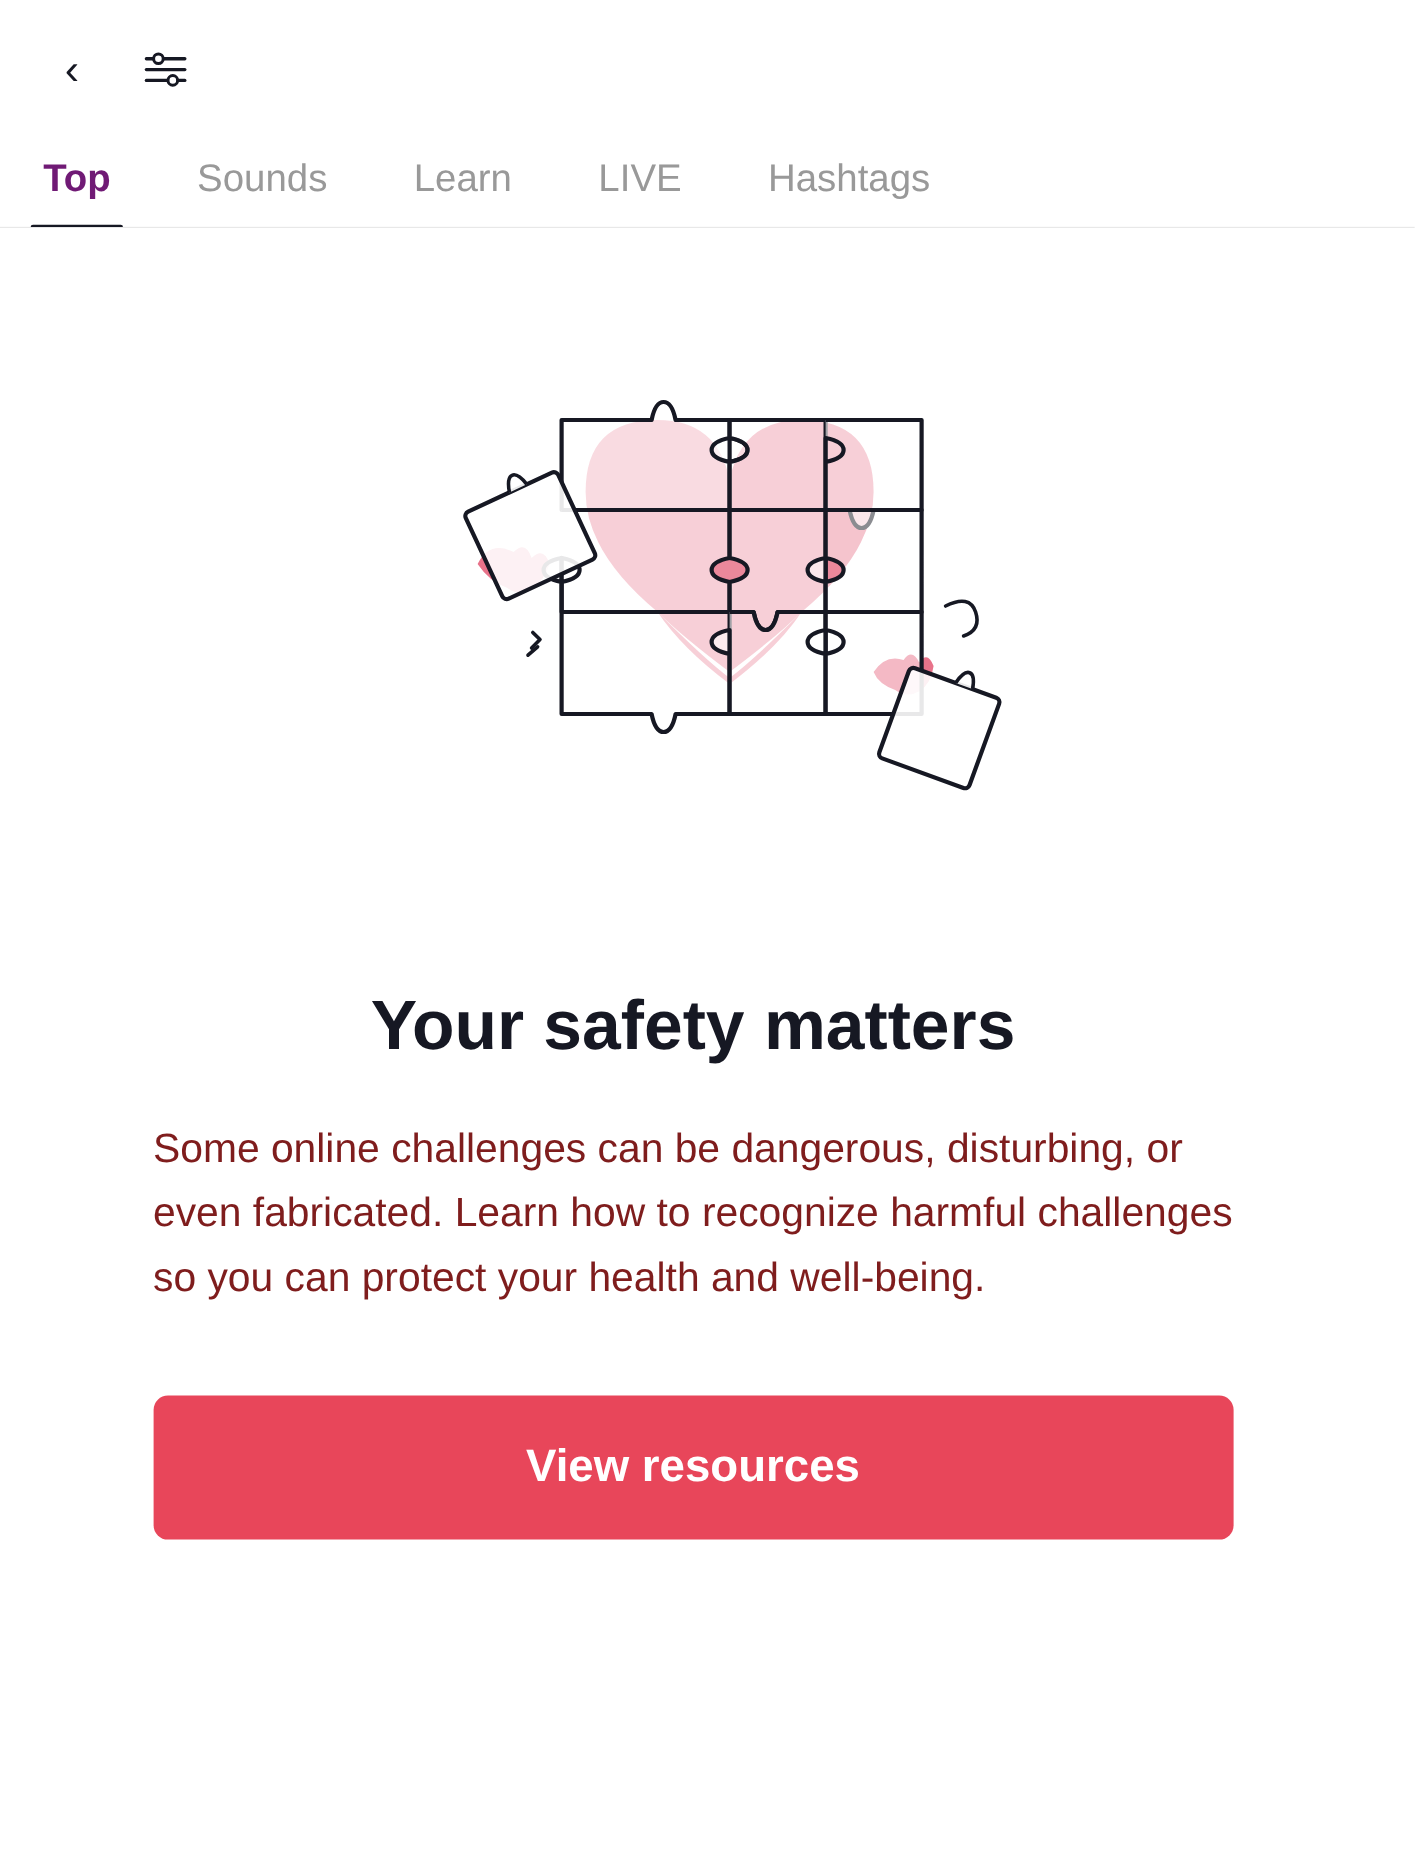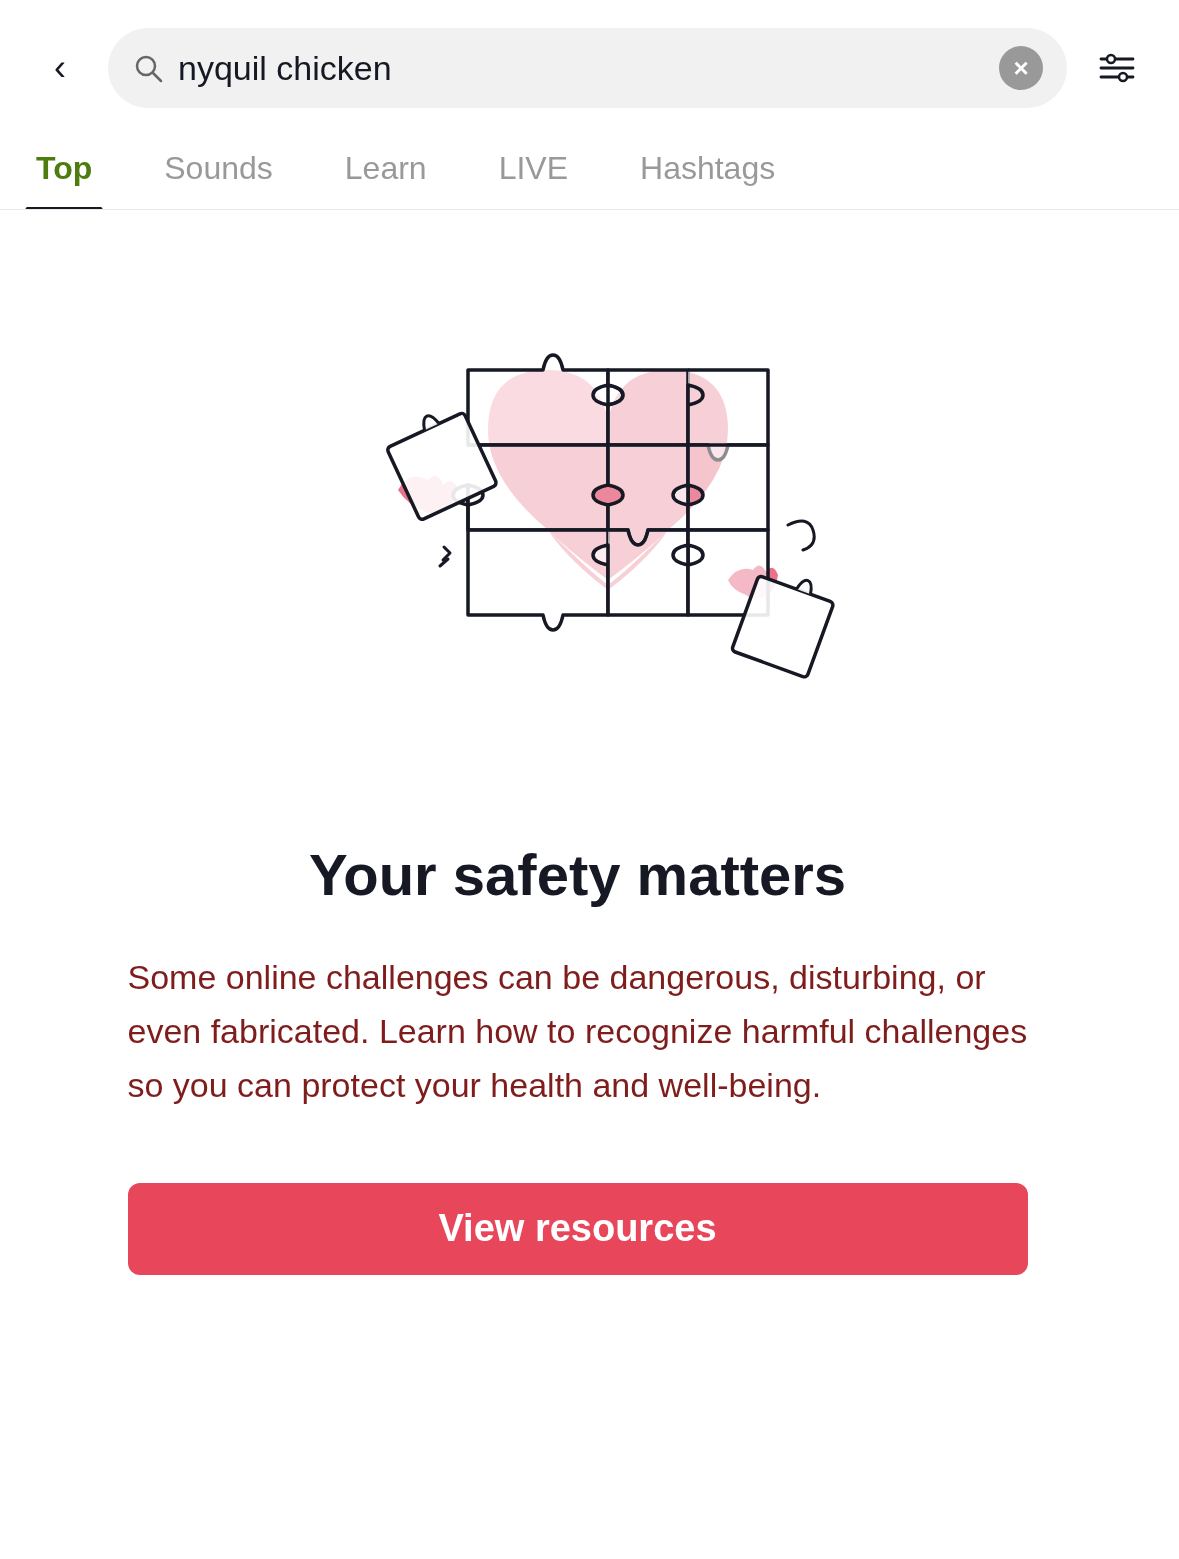--- a/index.html
+++ b/index.html
@@ -118,21 +118,21 @@
       padding: 22px 36px 22px 36px;
       font-size: 32px;
       color: #999;
       cursor: pointer;
       white-space: nowrap;
       position: relative;
       font-weight: 400;
     }
 
     .tab.active {
-      color: #4d7c0f;
+      color: #701a75;
       font-weight: 700;
     }
 
     .tab.active::after {
       content: '';
       position: absolute;
       bottom: -1.5px;
       left: 50%;
       transform: translateX(-50%);
       width: 60%;
@@ -177,21 +177,21 @@
       color: #7f1d1d;
       text-align: left;
       line-height: 1.6;
       max-width: 900px;
       margin-bottom: 70px;
     }
 
     
     .view-resources-btn {
       width: 900px;
-      height: 92px;
+      height: 120px;
       background: #e8465a;
       border-radius: 12px;
       display: flex;
       align-items: center;
       justify-content: center;
       cursor: pointer;
       border: none;
       outline: none;
     }
 
@@ -203,32 +203,20 @@
     }
   </style>
 </head>
 <body>
 
 <div class="header">
   <div class="back-button">
     <span class="back-icon">‹</span>
   </div>
 
-  <div class="search-bar">
-    <div class="search-icon-wrap">
-      <svg width="32" height="32" viewBox="0 0 32 32" fill="none">
-        <circle cx="14" cy="14" r="9" stroke="#666" stroke-width="2.5"></circle>
-        <line x1="21" y1="21" x2="29" y2="29" stroke="#666" stroke-width="2.5" stroke-linecap="round"></line>
-      </svg>
-    </div>
-    <span class="search-input-text">nyquil chicken</span>
-    <div class="clear-button">
-      <span class="clear-icon">×</span>
-    </div>
-  </div>
 
   <div class="filter-button">
     <svg width="40" height="36" viewBox="0 0 40 36" fill="none">
       <line x1="4" y1="9" x2="36" y2="9" stroke="#161823" stroke-width="2.8" stroke-linecap="round"></line>
       <line x1="4" y1="18" x2="36" y2="18" stroke="#161823" stroke-width="2.8" stroke-linecap="round"></line>
       <line x1="4" y1="27" x2="36" y2="27" stroke="#161823" stroke-width="2.8" stroke-linecap="round"></line>
       <circle cx="14" cy="9" r="4" fill="white" stroke="#161823" stroke-width="2.5"></circle>
       <circle cx="26" cy="27" r="4" fill="white" stroke="#161823" stroke-width="2.5"></circle>
     </svg>
   </div>

